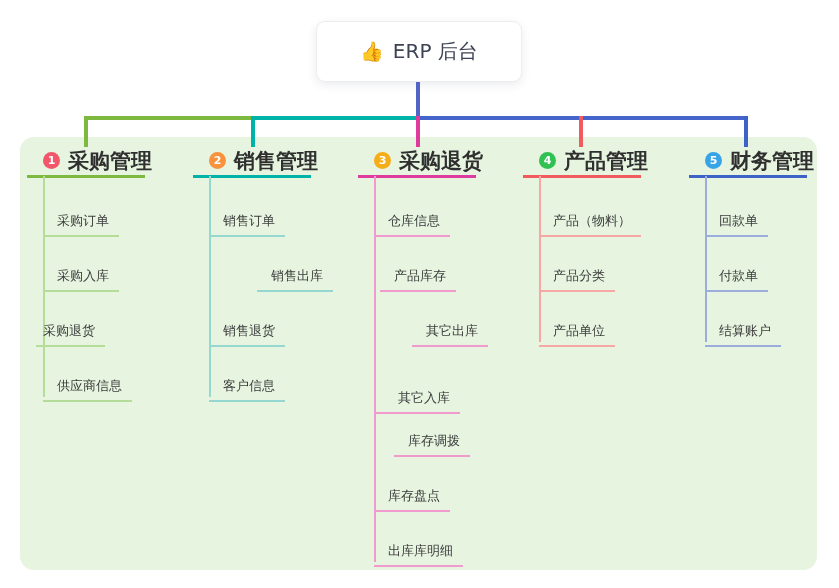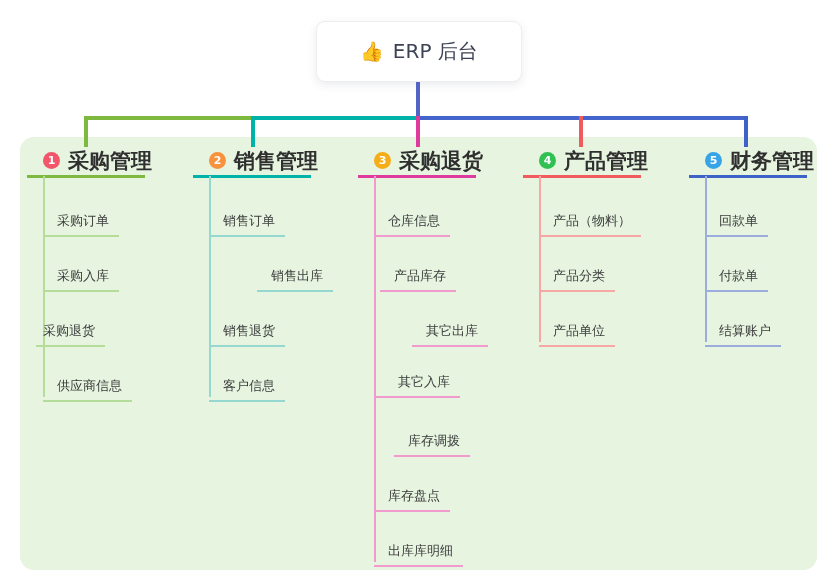--- a/index.html
+++ b/index.html
@@ -86,21 +86,21 @@
   <div class="child" style="left: 209px; top: 367px; border-bottom-color: rgb(148, 216, 208);">客户信息</div>
 
   <div class="branch" style="left: 358px; width: 118px; border-bottom-color: rgb(223, 58, 157);">
     <span class="badge" style="background-color: rgb(246, 173, 23);">3</span>
     <span class="branch-label">采购退货</span>
   </div>
   <div class="crail" style="left: 374px; height: 386px; background-color: rgb(240, 154, 206);"></div>
   <div class="child" style="left: 374px; top: 202px; border-bottom-color: rgb(240, 154, 206);">仓库信息</div>
   <div class="child" style="left: 380px; top: 257px; border-bottom-color: rgb(240, 154, 206);">产品库存</div>
   <div class="child" style="left: 374px; top: 312px; border-bottom-color: rgb(240, 154, 206); margin-left: 38px;">其它出库</div>
-  <div class="child" style="left: 374px; top: 363px; border-bottom-color: rgb(240, 154, 206); padding-left: 24px;">其它入库</div>
+  <div class="child" style="left: 374px; top: 379px; border-bottom-color: rgb(240, 154, 206); padding-left: 24px;">其它入库</div>
   <div class="child" style="left: 374px; top: 422px; border-bottom-color: rgb(240, 154, 206); margin-left: 20px;">库存调拨</div>
   <div class="child" style="left: 374px; top: 477px; border-bottom-color: rgb(240, 154, 206);">库存盘点</div>
   <div class="child" style="left: 374px; top: 532px; border-bottom-color: rgb(240, 154, 206);">出库库明细</div>
 
   <div class="branch" style="left: 523px; width: 118px; border-bottom-color: rgb(242, 91, 94);">
     <span class="badge" style="background-color: rgb(49, 192, 82);">4</span>
     <span class="branch-label">产品管理</span>
   </div>
   <div class="crail" style="left: 539px; height: 166px; background-color: rgb(247, 168, 165);"></div>
   <div class="child" style="left: 539px; top: 202px; border-bottom-color: rgb(247, 168, 165);">产品（物料）</div>

